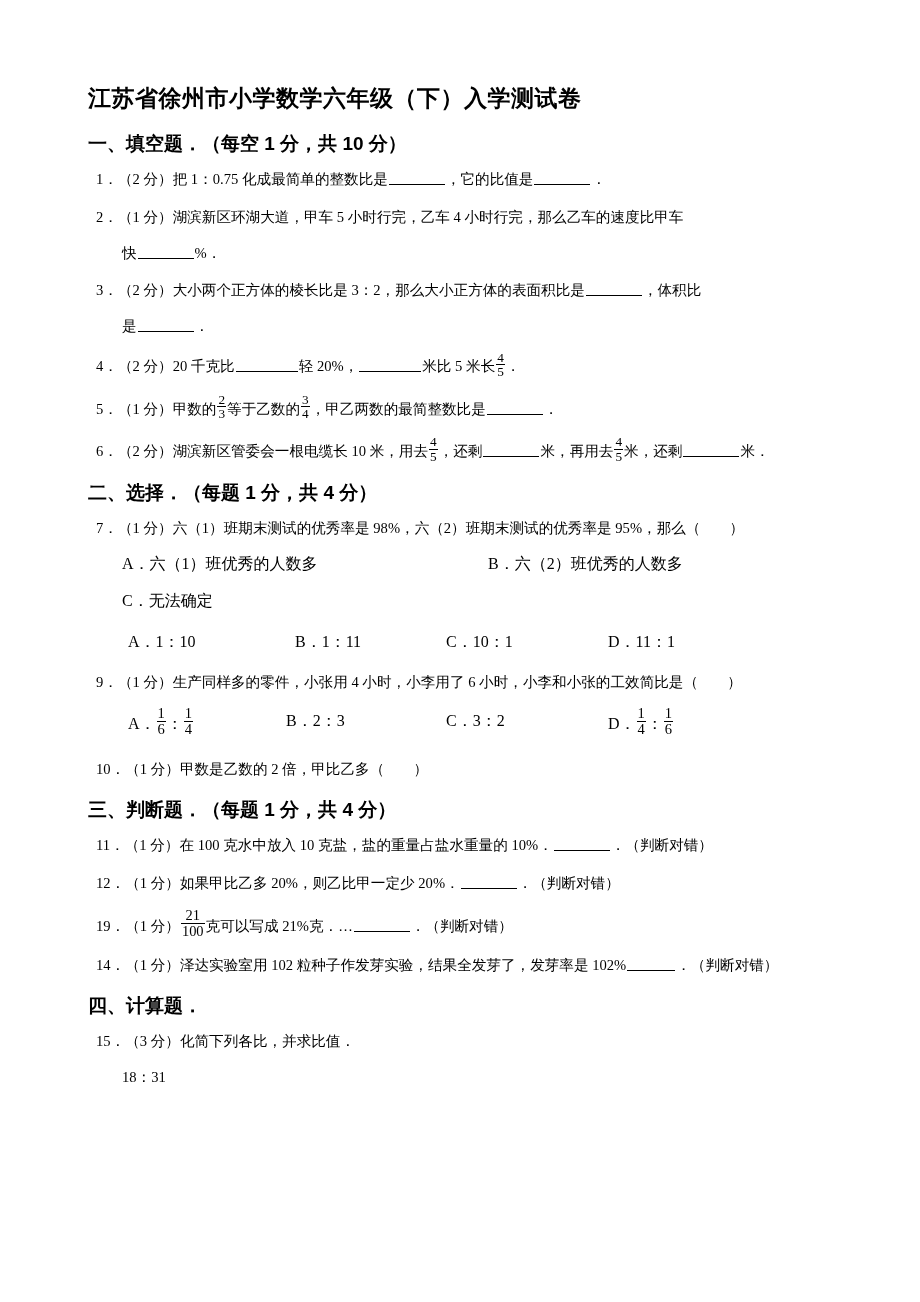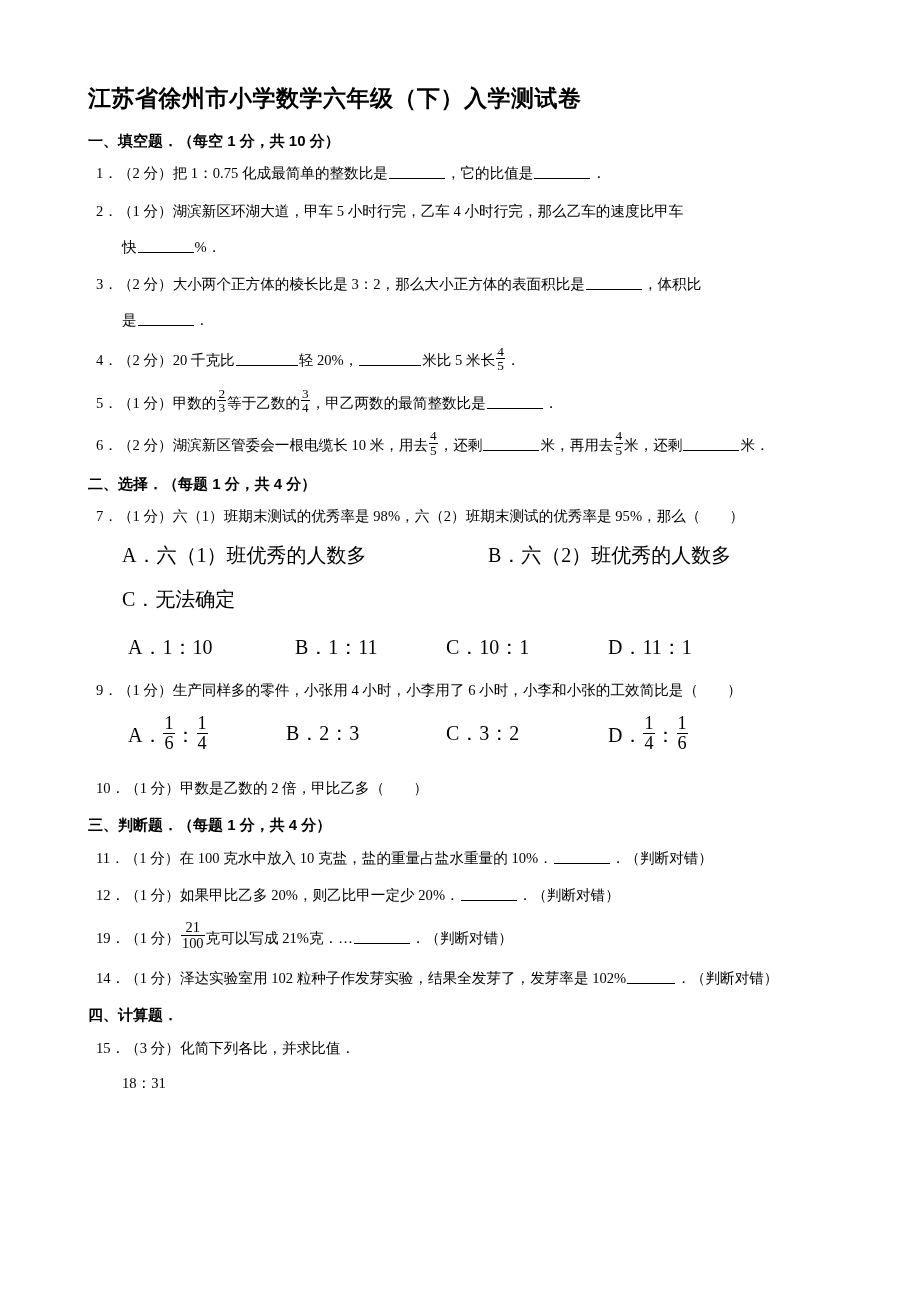--- a/index.html
+++ b/index.html
@@ -35,21 +35,21 @@
     line-height: 1.25;
     letter-spacing: 0.5px;
     margin: 0 0 17px 0;
     white-space: nowrap;
   }
 
   
   .section-head {
     font-family: "Liberation Sans", "DejaVu Sans", sans-serif;
     font-weight: bold;
-    font-size: 15px;
+    font-size: 19px;
     line-height: 1.5;
     margin: 14px 0 10px 0;
   }
   .section-head:first-child { margin-top: 0; }
 
   
   .q {
     font-size: 14.6px;
     line-height: 1.62;
     margin: 0 0 14px 8px;
@@ -60,21 +60,21 @@
   }
   .q .cont {
     display: block;
     text-indent: 26px;
     margin-top: 12px;
   }
 
   
   .opts {
     margin: 10px 0 0 0;
-    font-size: 20px;
+    font-size: 16px;
     line-height: 1.6;
     position: relative;
     height: 1.7em;
   }
   .opts.tall { height: 2.5em; }
   .opt {
     position: absolute;
     top: 0;
     white-space: nowrap;
   }

